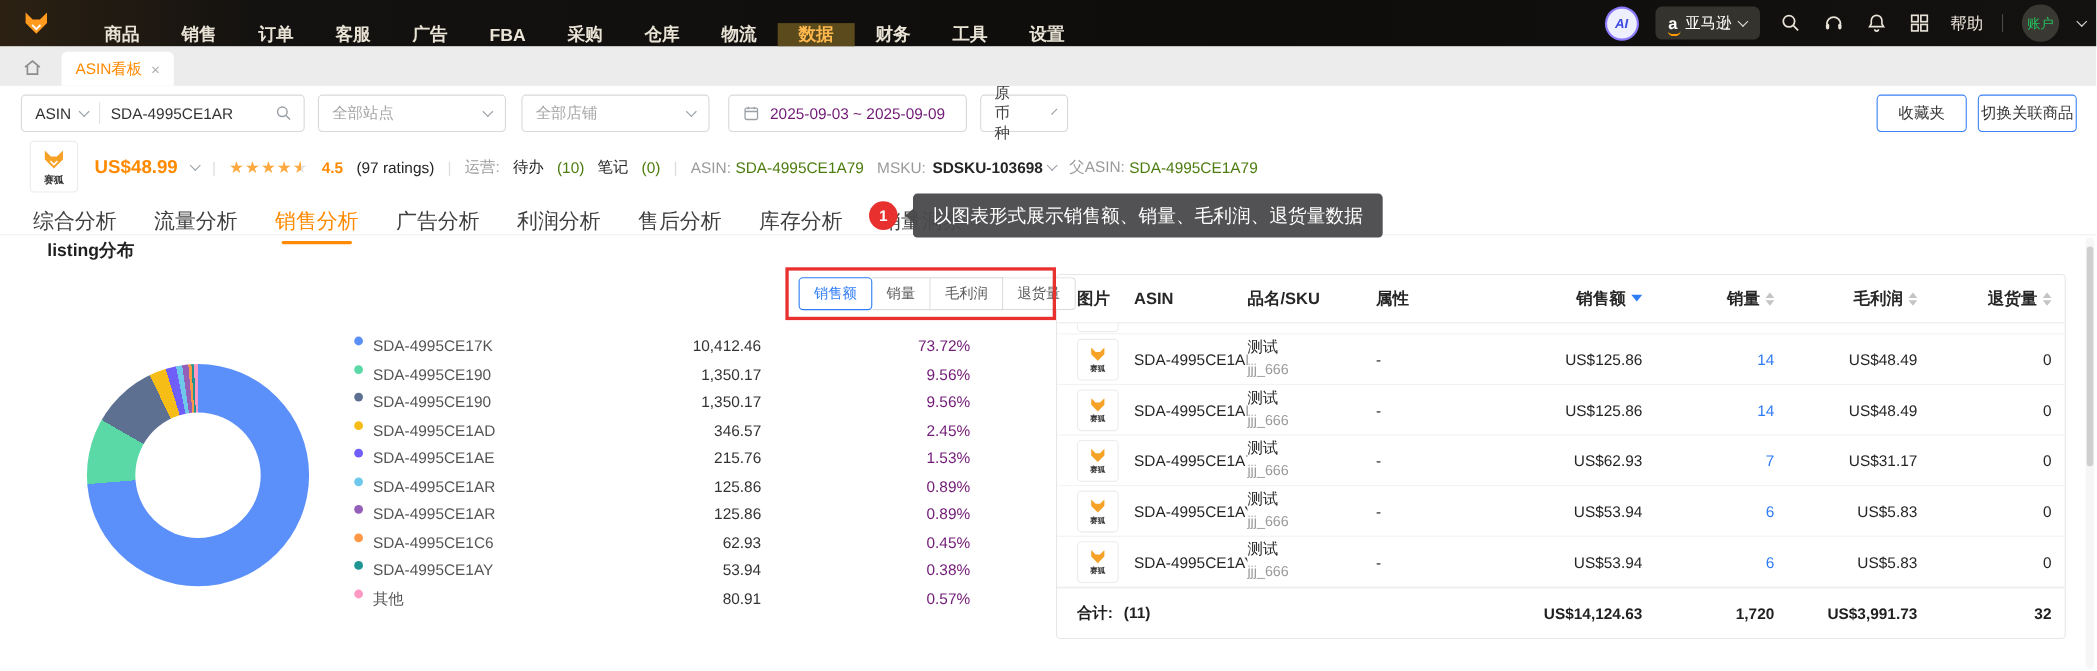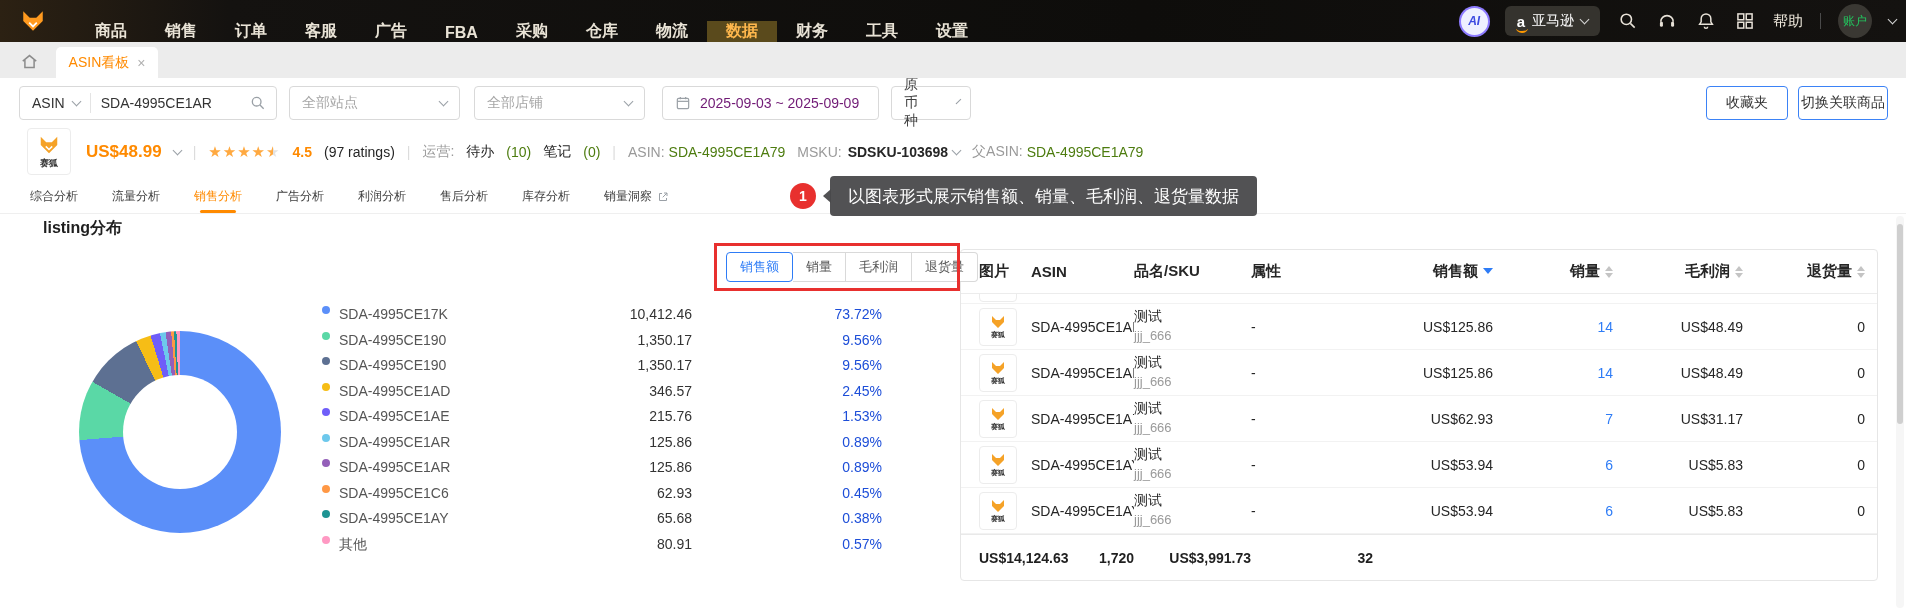--- a/index.html
+++ b/index.html
@@ -62,21 +62,21 @@
   .pdiv { color:#dcdcdc; }
   .stars { font-size:15px; letter-spacing:1px; color:#ffa940; }
   .star-half { background:linear-gradient(90deg,#ffa940 50%,#e3e3e3 50%); -webkit-background-clip:text; background-clip:text; color:transparent; }
   .rate { color:#ff8a00; font-weight:bold; }
   .dark { color:#262626; }
   .graylab { color:#9a9a9a; }
   .blue { color:#4d7c0f; cursor:pointer; }
   .msku-v { color:#262626; font-weight:bold; display:inline-flex; align-items:center; gap:5px; }
 
   
-  .antabs { position:absolute; left:30px; top:188px; display:flex; gap:34px; font-size:12px; color:#404040; z-index:5; }
+  .antabs { position:absolute; left:30px; top:188px; display:flex; gap:34px; font-size:19px; color:#404040; z-index:5; }
   .antab { cursor:pointer; position:relative; padding-bottom:8px; display:flex; align-items:center; gap:5px; }
   .antab.active { color:#ff8a00; }
   .antab.active::after { content:""; position:absolute; left:6px; right:6px; bottom:0; height:3px; background:#ff8a00; border-radius:2px; }
   .tabs-divider { position:absolute; left:0; top:213px; width:1906px; height:1px; background:#efefef; }
 
   
   .anno-badge { position:absolute; left:790px; top:183px; width:26px; height:26px; border-radius:50%; background:#e8302e;
     color:#fff; font-size:14px; font-weight:bold; display:flex; align-items:center; justify-content:center; z-index:60; }
   .anno-tip { position:absolute; left:830px; top:176px; height:40px; background:rgba(73,73,75,.95); border-radius:4px;
     color:#fff; font-size:17px; display:flex; align-items:center; padding:0 18px; z-index:60; }
@@ -91,21 +91,21 @@
   .mtab:first-child { border-left-width:1px; border-radius:4px 0 0 4px; }
   .mtab:last-child { border-radius:0 4px 4px 0; }
   .mtab.active { border:1px solid #2e7cf6; color:#2e7cf6; margin-left:-1px; z-index:2; border-radius:4px; }
   .donut { position:absolute; left:79px; top:331px; width:202px; height:202px; border-radius:50%; }
   .donut::after { content:""; position:absolute; left:44px; top:44px; right:44px; bottom:44px; background:#fff; border-radius:50%; }
   .legend { position:absolute; left:322px; top:306px; width:560px; }
   .lg-row { display:flex; align-items:flex-start; height:25.5px; font-size:14px; color:#555; cursor:pointer; }
   .dot { width:8px; height:8px; border-radius:50%; margin-right:9px; flex:0 0 auto; }
   .lg-name { flex:1; color:#555; }
   .lg-val { width:150px; text-align:right; color:#333; }
-  .lg-pct { width:190px; text-align:right; color:#1d4ed8; }
+  .lg-pct { width:190px; text-align:right; color:#701a75; }
 
   
   .tbl { position:absolute; left:960px; top:249px; width:918px; height:332px; border:1px solid #e6e6e6; border-radius:4px; background:#fff; overflow:hidden; }
   .tr { display:grid; grid-template-columns:52px 103px 117px 122px 120px 120px 130px 1fr; align-items:center; padding:0 12px 0 18px; }
   .thead { height:44px; font-size:15px; font-weight:bold; color:#262626; border-bottom:1px solid #ececec; }
   .th.num, .td.num { text-align:right; }
   .th-flex { display:inline-flex; align-items:center; gap:5px; justify-content:flex-end; width:100%; }
   .sort-down { width:0; height:0; border:5px solid transparent; border-top:6px solid #2e7cf6; margin-top:4px; }
   .sorters { display:inline-flex; flex-direction:column; gap:2px; }
   .car-up { width:0; height:0; border:4px solid transparent; border-bottom:5px solid #c4c4c4; }
@@ -363,21 +363,21 @@
       </div>
     <div class="lg-row">
         <span class="dot" style="background: rgb(255, 152, 69);"></span>
         <span class="lg-name">SDA-4995CE1C6</span>
         <span class="lg-val">62.93</span>
         <span class="lg-pct">0.45%</span>
       </div>
     <div class="lg-row">
         <span class="dot" style="background: rgb(30, 148, 147);"></span>
         <span class="lg-name">SDA-4995CE1AY</span>
-        <span class="lg-val">65.68</span>
+        <span class="lg-val">53.94</span>
         <span class="lg-pct">0.38%</span>
       </div>
     <div class="lg-row">
         <span class="dot" style="background: rgb(255, 153, 195);"></span>
         <span class="lg-name">其他</span>
         <span class="lg-val">80.91</span>
         <span class="lg-pct">0.57%</span>
       </div>
   </div>
 
@@ -527,20 +527,24 @@
           <div class="n2">jjj_666</div>
         </span>
       <span class="td">-</span>
       <span class="td num">US$53.94</span>
       <span class="td num qty-link">6</span>
       <span class="td num">US$5.83</span>
       <span class="td num">0</span>
     </div>
 
     <div class="tr tfoot">
+      <span class="lab">
+          <span>合计:</span>
+          <span>(11)</span>
+        </span>
       <span class="td num">US$14,124.63</span>
       <span class="td num">1,720</span>
       <span class="td num">US$3,991.73</span>
       <span class="td num">32</span>
     </div>
   </div>
 
   <div class="vscroll">
     <div class="vthumb"></div>
   </div>

